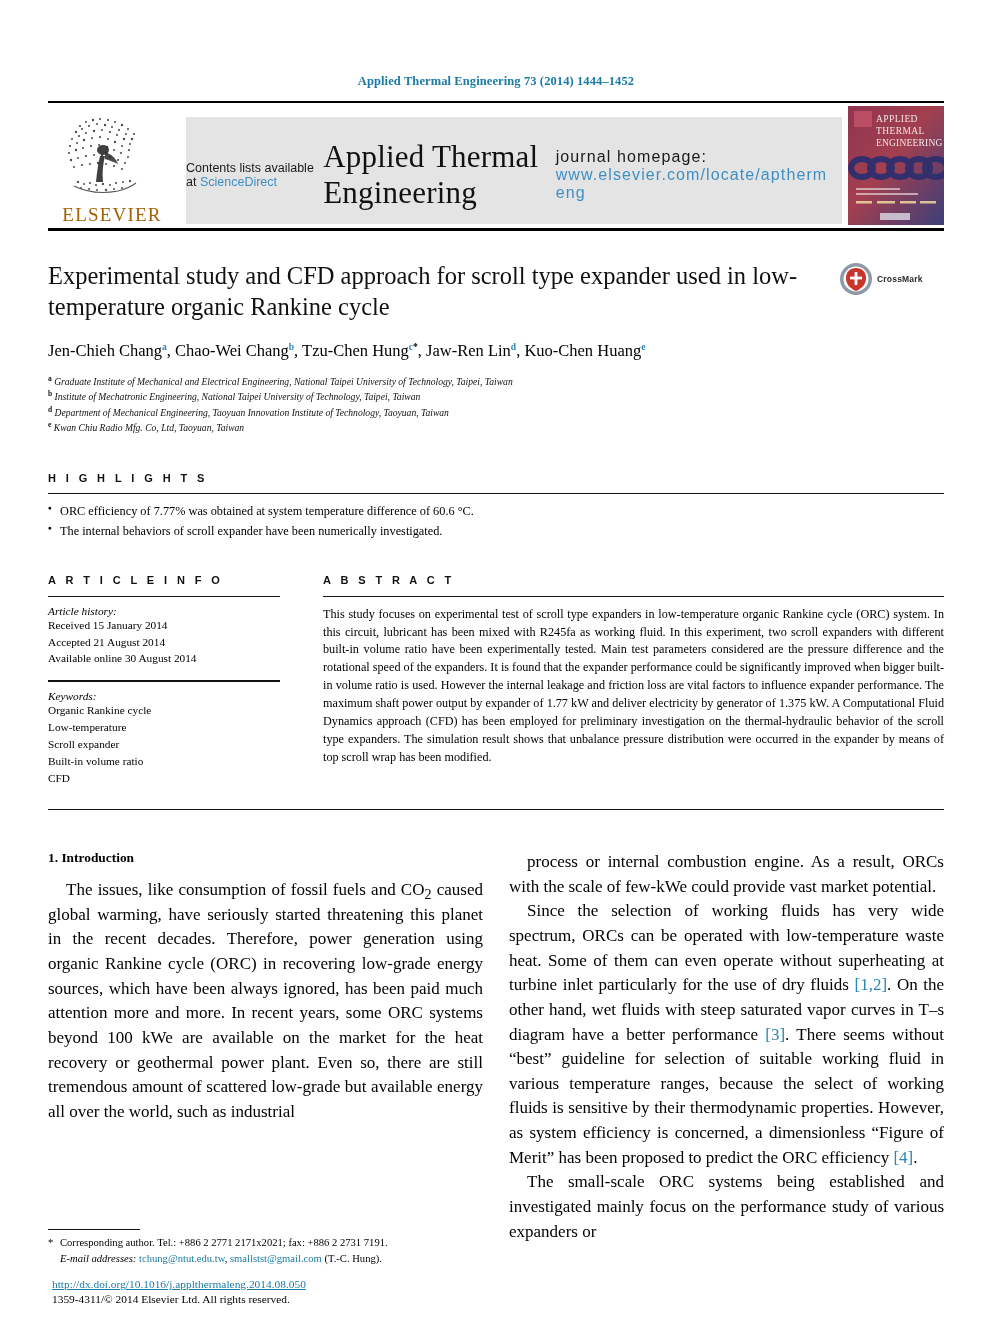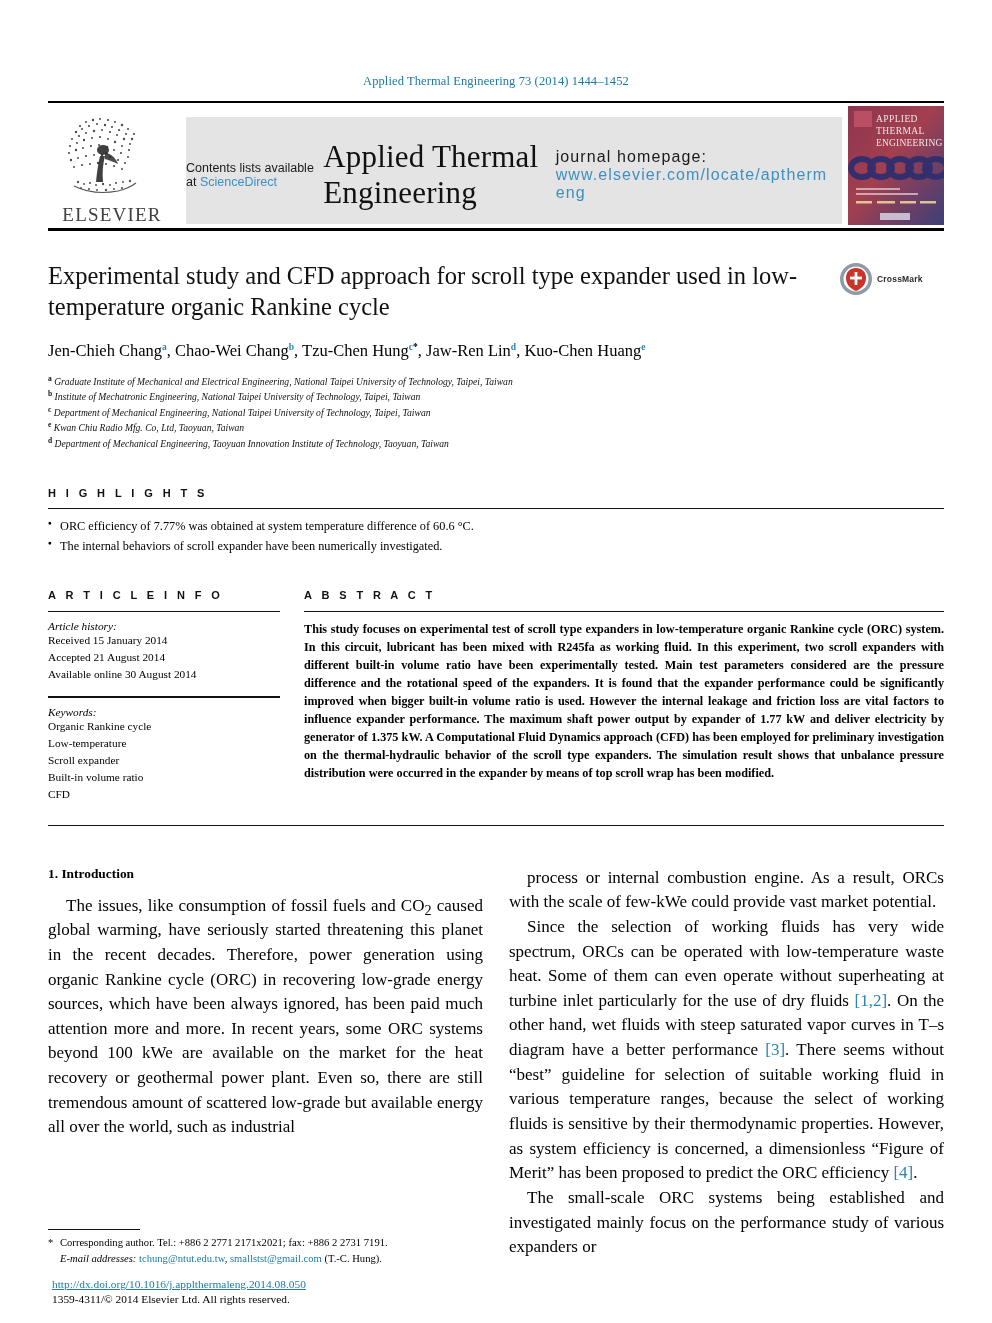--- a/index.html
+++ b/index.html
@@ -12,40 +12,40 @@
     position: relative;
     overflow: hidden;
   }
   .page { position: relative; width:992px; height:1323px; padding: 0 48px; }
 
   
   .runninghead {
     text-align: center;
     color: #1a7ba5;
     font-family: "Liberation Serif", serif;
-    font-weight: normal;
+    font-weight: bold;
     font-size: 12.5px;
     letter-spacing: .1px;
     padding-top: 74px;
   }
 
   
   .masthead { margin-top: 12px; position: relative; }
   .rule-top { border-top: 2px solid #000; }
   .masthead-inner { display:flex; align-items:stretch; height: 125px; }
 
   .elsevier-logo {
     width: 128px; flex: 0 0 128px;
     display:flex; flex-direction:column; align-items:center; justify-content:flex-end;
     padding-bottom: 4px;
   }
   .tree-svg { display:block; }
   .elsevier-word {
     font-family: "Liberation Serif", serif;
-    font-size: 19px; letter-spacing: 1.2px; color:#404040;
+    font-size: 19px; letter-spacing: 1.2px; color:#a16207;
     font-weight: normal; line-height: 1; margin-top:1px;
   }
 
   .journal-band {
     flex: 1 1 auto;
     background:#e4e4e4;
     margin: 14px 6px 4px 10px;
     display:flex; flex-direction:row; align-items:center; justify-content:space-between;
     padding: 9px 0 0 0;
   }
@@ -97,33 +97,33 @@
   .hl-rule { border-top: 1.4px solid #111; margin-top: 9px; margin-bottom: 8px; }
   ul.hl-list { margin:0; padding:0; list-style:none; }
   ul.hl-list li {
     font-size: 12.3px; line-height: 1.62; padding-left: 12px; position:relative;
   }
   ul.hl-list li:before {
     content:"\25CF"; position:absolute; left:0; top:0px; font-size:6.5px; line-height:1.95em;
   }
 
   
-  .infoabs { margin-top: 32px; display:flex; gap: 24px; }
+  .infoabs { margin-top: 32px; display:flex; gap: 43px; }
   .col-info { width: 232px; flex:0 0 232px; }
   .col-abs { flex: 1 1 auto; }
   .ia-rule { border-top: 1.3px solid #111; margin-top: 10px; }
   .ia-rule-thick { border-top: 2px solid #111; }
   .hist-title, .kw-title { font-style: italic; font-size: 11.3px; margin-top: 8px; }
   .hist-line, .kw-line { font-size: 11.3px; line-height: 1.5; }
   .kw-block { margin-top: 13px; }
   .kw-block .ia-rule-thick { margin-bottom: 4px; }
 
   .abs-body {
     margin-top: 9px;
-    font-size: 12.2px; line-height: 1.47; text-align: justify; font-weight: bold;
+    font-size: 12.2px; line-height: 1.47; text-align: justify;
   }
   .abs-copy { margin-top: 12px; text-align: right; font-size: 11.4px; }
 
   .big-rule { border-top: 1.4px solid #111; margin-top: 22px; }
 
   
   .body2col {
     margin-top: 40px;
     display:flex; gap: 26px;
   }
@@ -321,23 +321,22 @@
 
     <h1 class="article-title">Experimental study and CFD approach for scroll type expander used in low-temperature organic Rankine cycle</h1>
 
     <div class="authors">
       <span><span>Jen-Chieh Chang</span><sup>a</sup><span>, </span></span><span><span>Chao-Wei Chang</span><sup>b</sup><span>, </span></span><span><span>Tzu-Chen Hung</span><sup>c</sup><sup class="star">*</sup><span>, </span></span><span><span>Jaw-Ren Lin</span><sup>d</sup><span>, </span></span><span><span>Kuo-Chen Huang</span><sup>e</sup></span>
     </div>
 
     <div class="affiliations">
       <div class="aff"><sup>a</sup> <span>Graduate Institute of Mechanical and Electrical Engineering, National Taipei University of Technology, Taipei, Taiwan</span></div>
       <div class="aff"><sup>b</sup> <span>Institute of Mechatronic Engineering, National Taipei University of Technology, Taipei, Taiwan</span></div>
-      <div class="aff"><sup>c</sup> <span>Department of Mechanical Engineering, National Taipei University of Technology, Taipei, Taiwan</span></div>
+      <div class="aff"><sup>d</sup> <span>Department of Mechanical Engineering, Taoyuan Innovation Institute of Technology, Taoyuan, Taiwan</span></div>
       <div class="aff"><sup>e</sup> <span>Kwan Chiu Radio Mfg. Co, Ltd, Taoyuan, Taiwan</span></div>
-      <div class="aff"><sup>d</sup> <span>Department of Mechanical Engineering, Taoyuan Innovation Institute of Technology, Taoyuan, Taiwan</span></div>
     </div>
   </div>
 
   <div class="highlights">
     <div class="section-head">H I G H L I G H T S</div>
     <div class="hl-rule"></div>
     <ul class="hl-list">
       <li>ORC efficiency of 7.77% was obtained at system temperature difference of 60.6 °C.</li>
       <li>The internal behaviors of scroll expander have been numerically investigated.</li>
     </ul>

